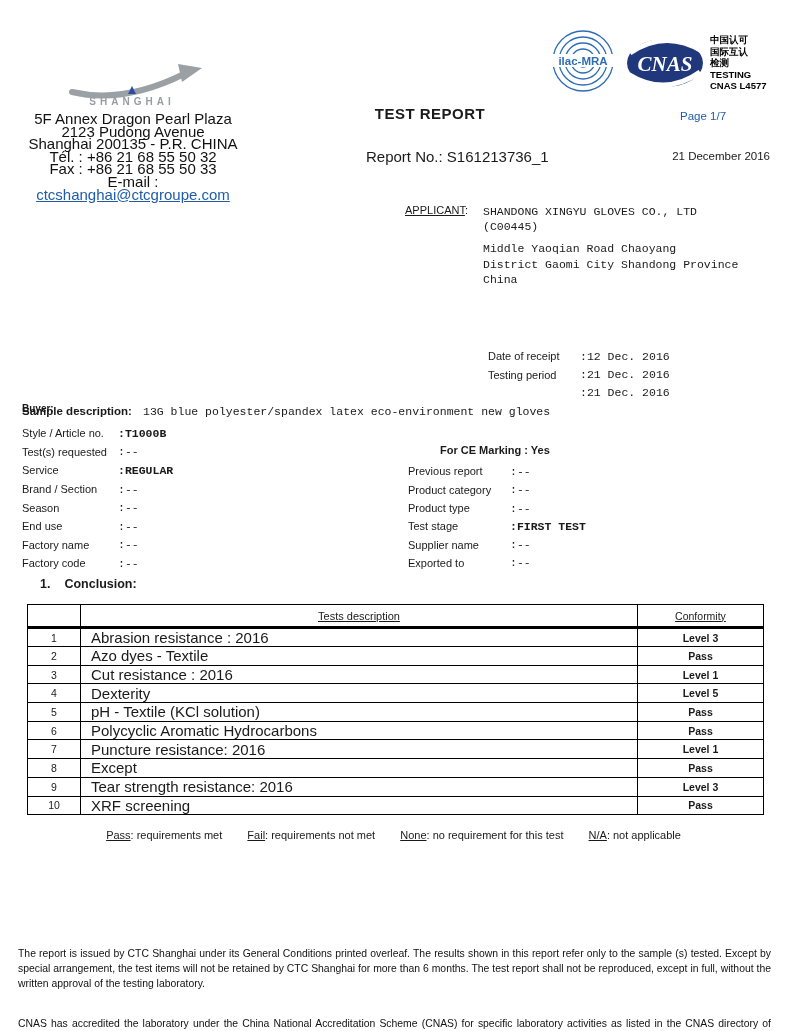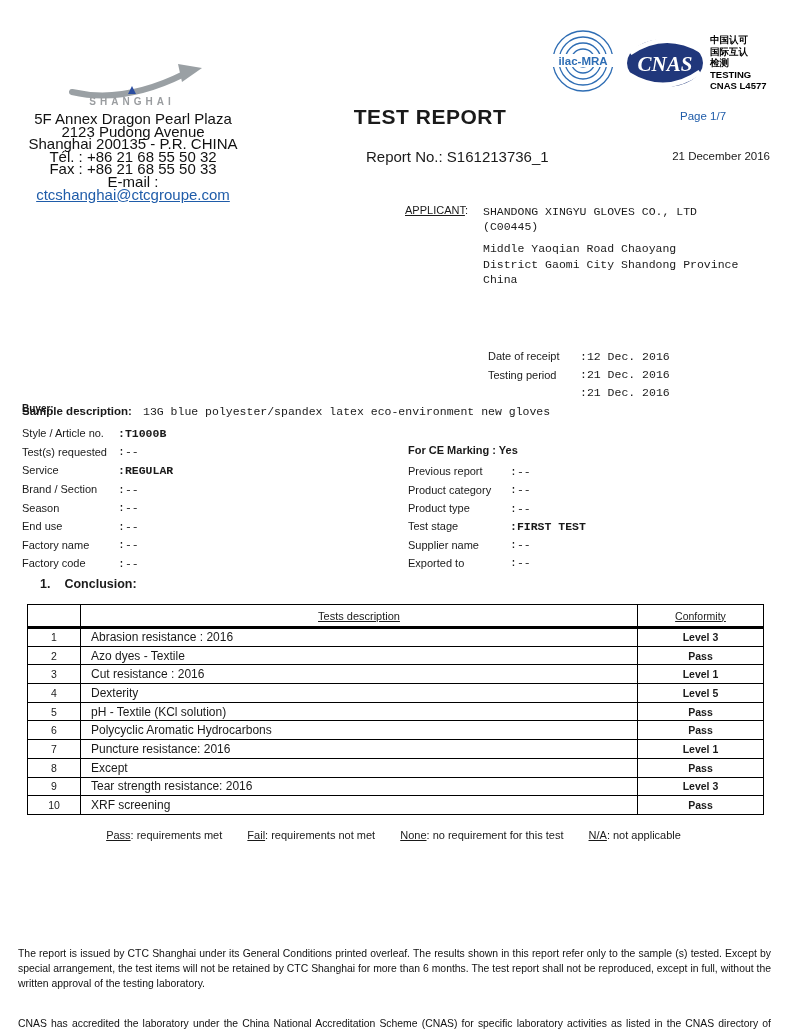--- a/index.html
+++ b/index.html
@@ -20,21 +20,21 @@
   .ctc-letters .t { color:#2b4da1; }
   .ctc-arrow { left:62px; top:62px; }
   .ctc-city { left:62px; top:96px; width:140px; text-align:center;
     color:#9a9da0; font-size:10px; font-weight:bold; letter-spacing:4px; }
   .hq-address { left:18px; top:113px; width:230px; text-align:center;
     font-size:15px; line-height:12.6px; color:#111; }
   .hq-address a { color:#1f5ca9; text-decoration:underline; }
 
   
   .rpt-title { left:300px; top:105px; width:260px; text-align:center;
-    font-size:21px; font-weight:bold; letter-spacing:0.5px; }
+    font-size:15px; font-weight:bold; letter-spacing:0.5px; }
   .rpt-no { left:366px; top:148px; font-size:15px; }
   .rpt-page { left:680px; top:110px; width:85px; text-align:left; color:#1f5ca9; font-size:11.5px; }
   .rpt-date { left:655px; top:150px; width:115px; text-align:right; font-size:11.5px; }
 
   
   .ilac { left:551px; top:28px; }
   .cnas { left:625px; top:36px; }
   .accr-side { left:710px; top:34px; font-size:9.5px; font-weight:bold; line-height:11.5px; color:#000; }
 
   
@@ -52,34 +52,34 @@
   
   .buyer { left:22px; top:403px; font-size:10px; }
   .sample { left:22px; top:405px; font-size:11.5px; }
   .sample .sv { position:absolute; left:121px; top:0; width:620px; font-size:11.5px; white-space:nowrap; }
 
   
   .fields-left { left:22px; top:424px; font-size:11px; }
   .fields-left .row { display:flex; height:18.6px; align-items:center; }
   .fields-left .fl { width:96px; }
   .fields-right { left:408px; top:444px; font-size:11px; }
-  .fields-right .ce { height:18.3px; font-weight:bold; }
+  .fields-right .ce { height:18.3px; font-weight:bold;margin-left:32px; }
   .fields-right .row { display:flex; height:18.3px; align-items:center; }
   .fields-right .fl { width:102px; }
   .val { font-size:11.5px; }
 
   
   .concl-head { left:40px; top:577px; font-size:12.5px; font-weight:bold; }
   .concl-head .num { margin-right:14px; }
   table.ctable { position:absolute; left:27px; top:604px; width:736px;
     border-collapse:collapse; table-layout:fixed; }
   .ctable td, .ctable th { border:1.5px solid #000; font-weight:normal; }
   .ctable th { height:23px; font-size:11px; text-decoration:underline; text-align:center; }
   .ctable tr.hdr th { border-bottom:3px solid #000; }
-  .ctable td { height:18.7px; font-size:12px; }
+  .ctable td { height:18.7px; font-size:15px; }
   .ctable .cno { width:53px; text-align:center; font-size:10.5px; }
   .ctable .cdesc { width:557px; padding-left:10px; text-align:left; }
   .ctable .cconf { width:126px; text-align:center; font-weight:bold; font-size:10.5px; }
 
   .legend { left:0; top:829px; width:787px; text-align:center; font-size:11px; }
   .legend .item { margin:0 11px; }
   .legend .term { text-decoration:underline; }
 
   
   .footer { left:18px; top:946px; width:753px; font-size:10.4px; line-height:15.2px;

